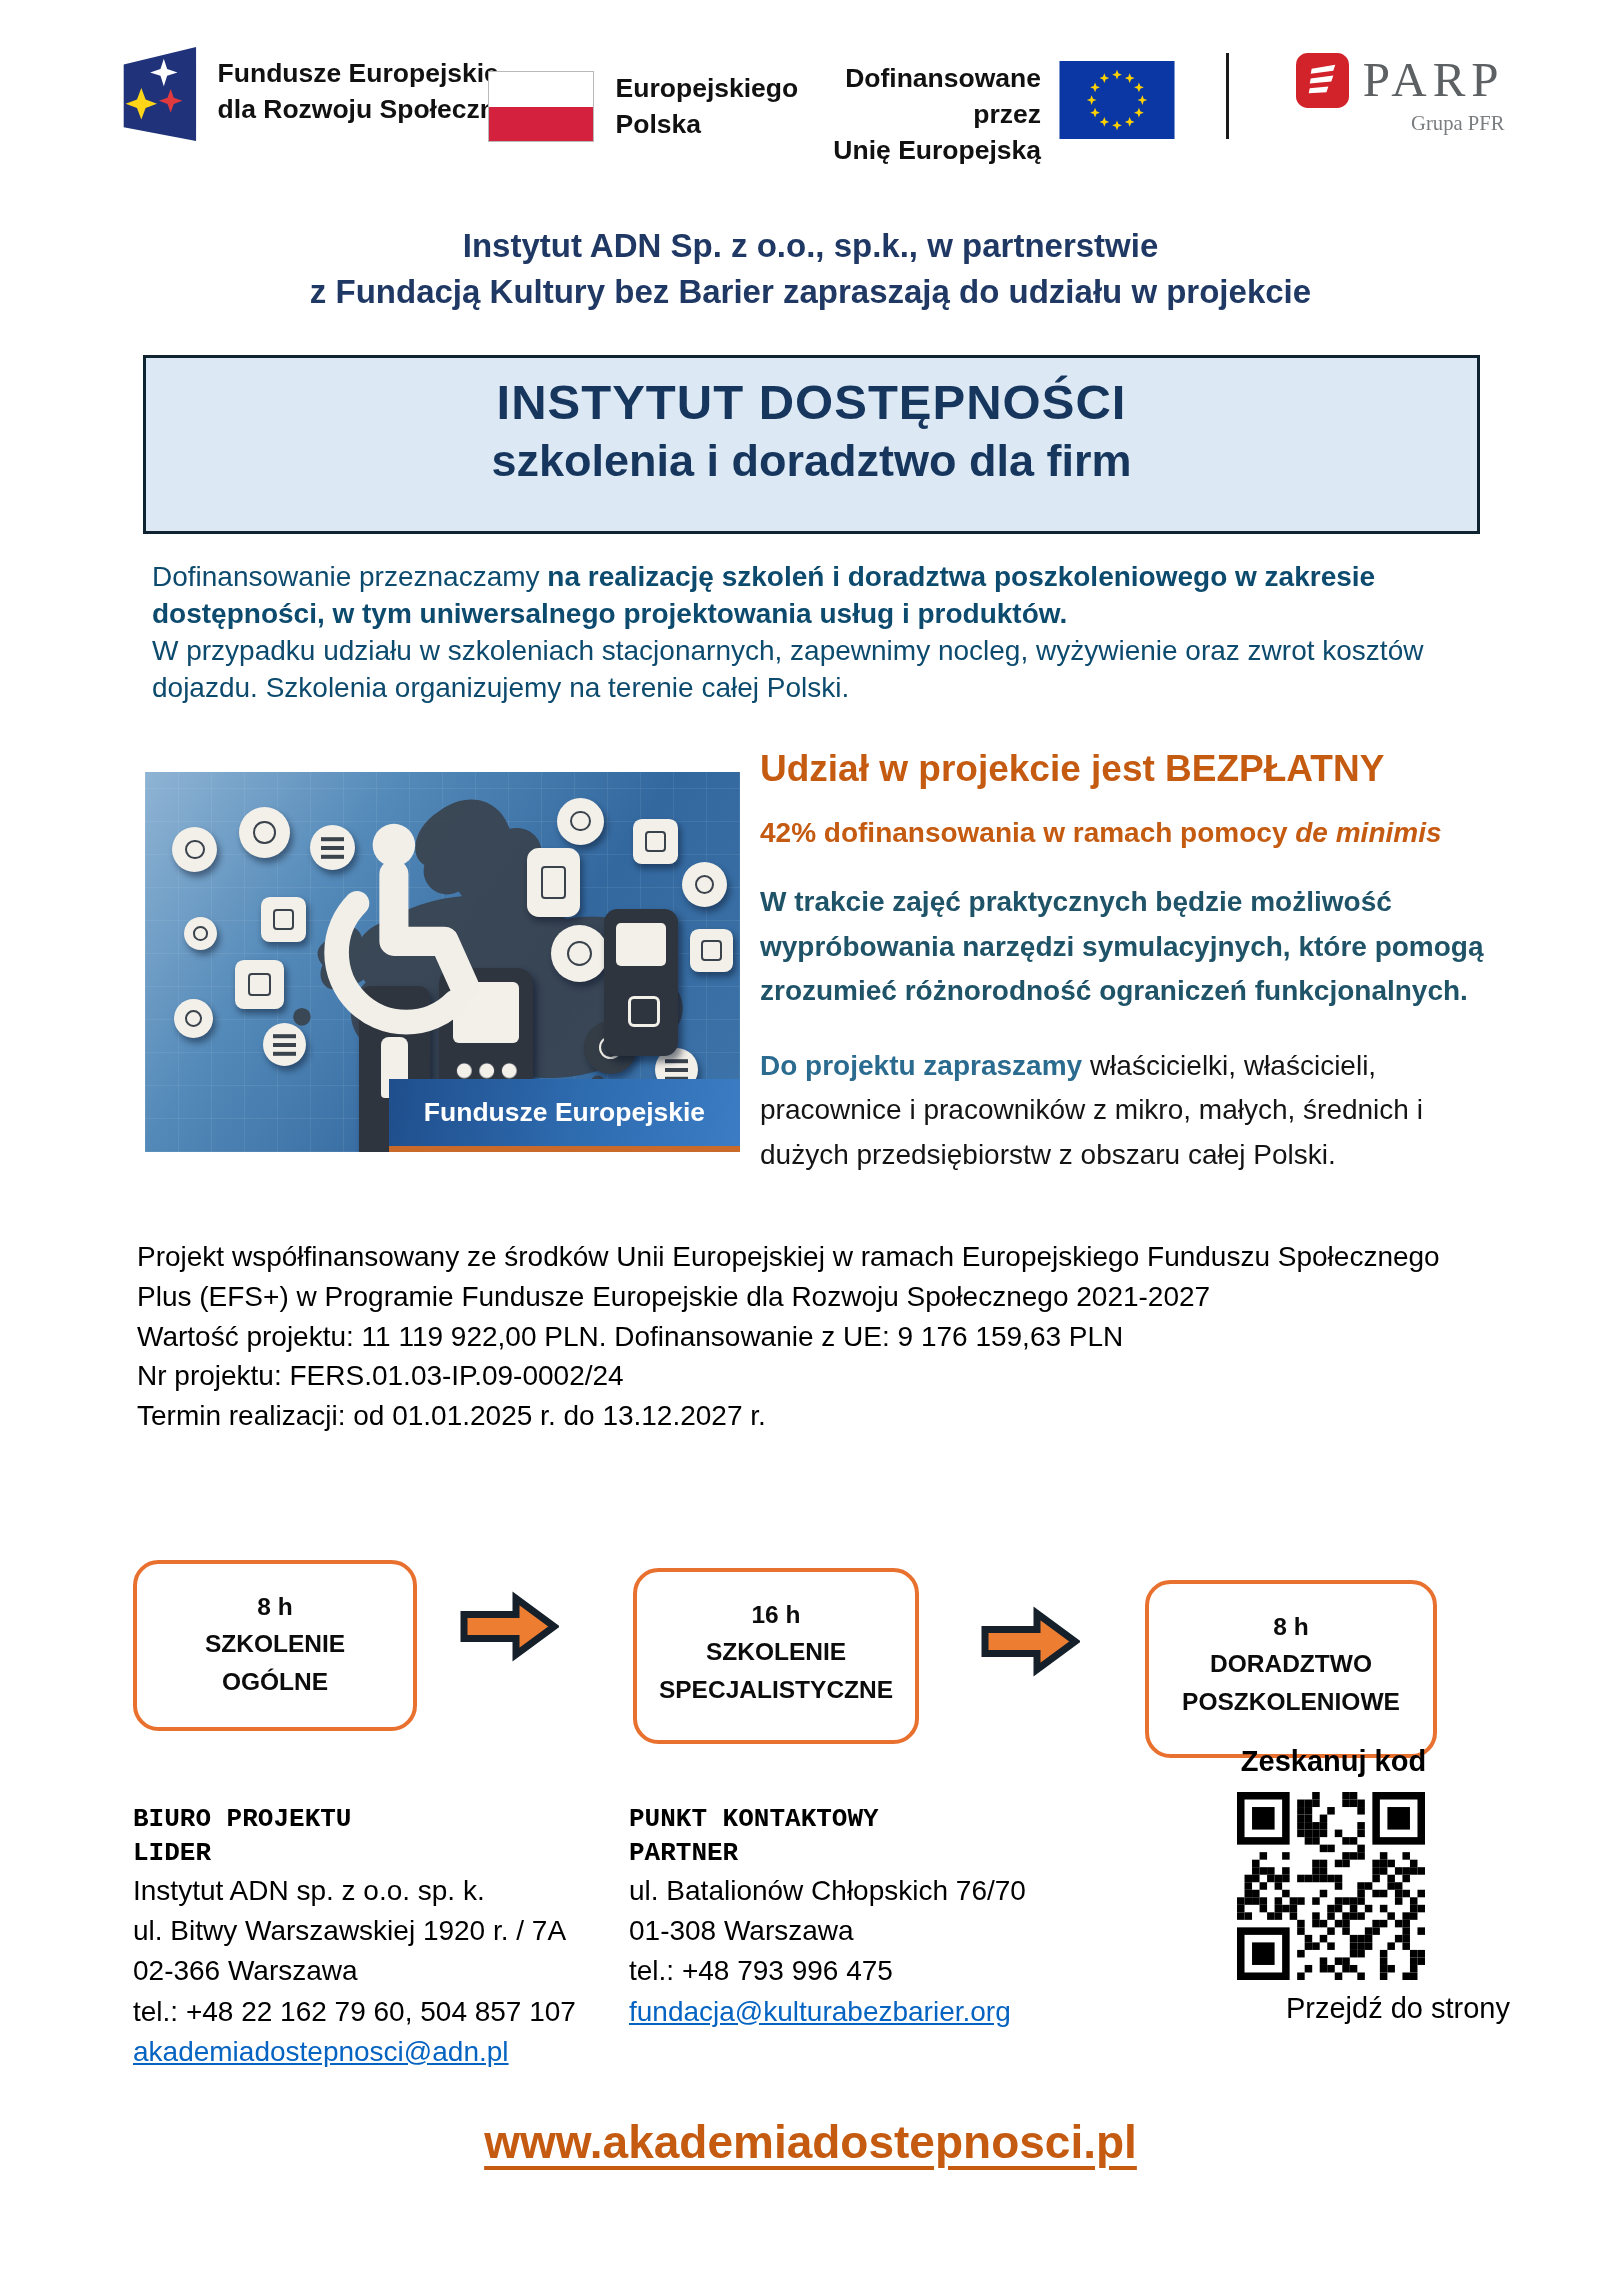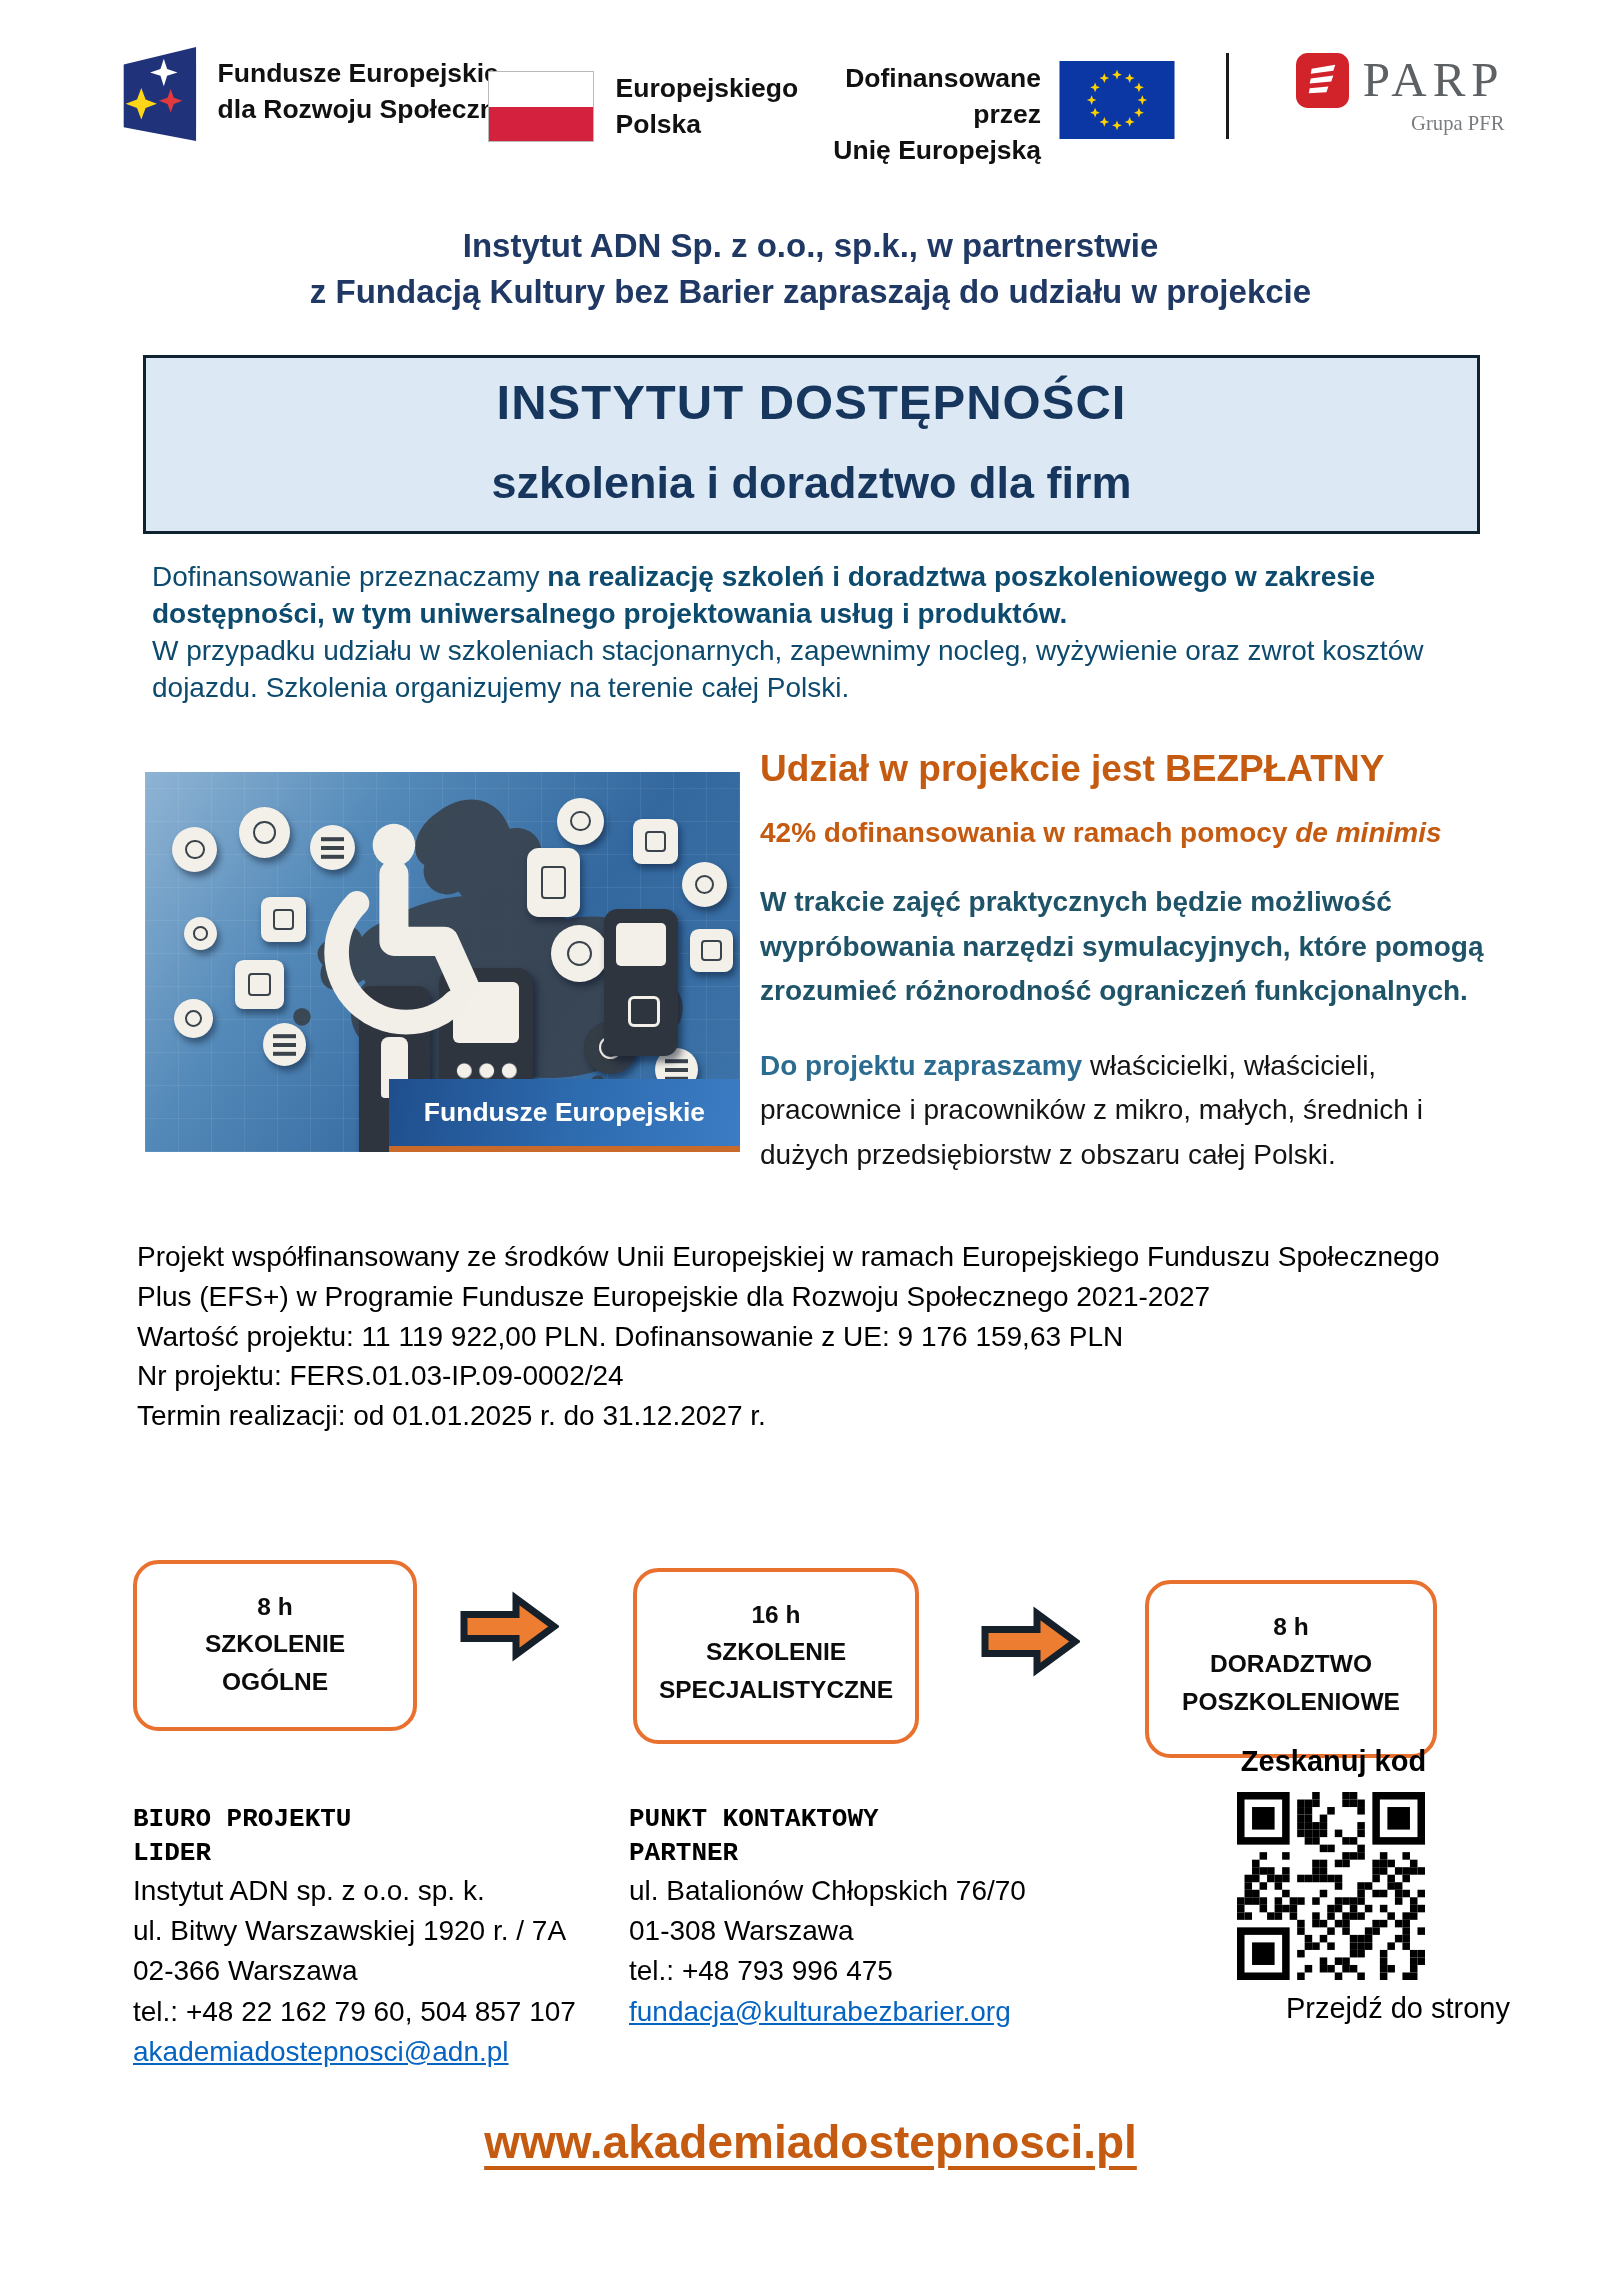--- a/index.html
+++ b/index.html
@@ -22,21 +22,21 @@
   .parp-col { display:flex; flex-direction:column; align-items:flex-end; }
   .parp-word { font-family:"Liberation Serif", serif; font-size:49px; letter-spacing:5.9px; color:#5d6164; line-height:1; margin-top:2px; }
   .parp-sub { font-family:"Liberation Serif", serif; font-size:20.6px; color:#7a7d80; margin-top:7.8px; }
 
   
   .intro { position:absolute; left:0; top:223px; width:100%; text-align:center; color:#1f3864; font-weight:bold; font-size:33px; line-height:1.4; }
 
   
   .title-box { position:absolute; left:143px; top:355px; width:1337px; height:179px; background:#dce9f4; border:3.9px solid #0f2430; text-align:center; color:#17365d; }
   .title-box .t1 { font-size:49px; font-weight:bold; margin-top:15.7px; letter-spacing:1px; }
-  .title-box .t2 { font-size:45px; font-weight:bold; margin-top:27px; }
+  .title-box .t2 { font-size:45px; font-weight:bold; margin-top:5px; }
 
   
   .lead { position:absolute; left:152px; top:559px; width:1289px; font-size:28px; line-height:1.32; color:#0c4a6e; }
   .lead b { font-weight:bold; }
 
   
   .photo { position:absolute; left:145px; top:772px; width:595px; height:380px; overflow:hidden;
     background:
       repeating-linear-gradient(90deg, rgba(255,255,255,.07) 0 1px, transparent 1px 33px),
       repeating-linear-gradient(0deg, rgba(255,255,255,.07) 0 1px, transparent 1px 33px),
@@ -232,21 +232,21 @@
     <div class="free-title">Udział w projekcie jest BEZPŁATNY</div>
     <div class="subsidy"><span>42% dofinansowania w ramach pomocy </span><i>de minimis</i></div>
     <div class="practice">W trakcie zajęć praktycznych będzie możliwość wypróbowania narzędzi symulacyjnych, które pomogą zrozumieć różnorodność ograniczeń funkcjonalnych.</div>
     <div class="invite"><b>Do projektu zapraszamy </b><span>właścicielki, właścicieli, pracownice i pracowników z mikro, małych, średnich i dużych przedsiębiorstw z obszaru całej Polski.</span></div>
   </div>
 
   <div class="funding">
     <div>Projekt współfinansowany ze środków Unii Europejskiej w ramach Europejskiego Funduszu Społecznego Plus (EFS+) w Programie Fundusze Europejskie dla Rozwoju Społecznego 2021-2027</div>
     <div>Wartość projektu: 11 119 922,00 PLN.  Dofinansowanie z UE: 9 176 159,63 PLN</div>
     <div>Nr projektu: FERS.01.03-IP.09-0002/24</div>
-    <div>Termin realizacji: od 01.01.2025 r. do 31.12.2027 r.</div>
+    <div>Termin realizacji: od 01.01.2025 r. do 13.12.2027 r.</div>
   </div>
 
   <div class="step step1">
     <div>8 h</div>
     <div>SZKOLENIE</div>
     <div>OGÓLNE</div>
   </div>
   <svg class="arrow arrow1" width="100" height="73" viewBox="0 0 100 70">
     <path d="M5,23 H57 V7 L95,35 L57,63 V47 H5 Z" fill="#ed7d31" stroke="#15202b" stroke-width="7" stroke-linejoin="miter"></path>
   </svg>

